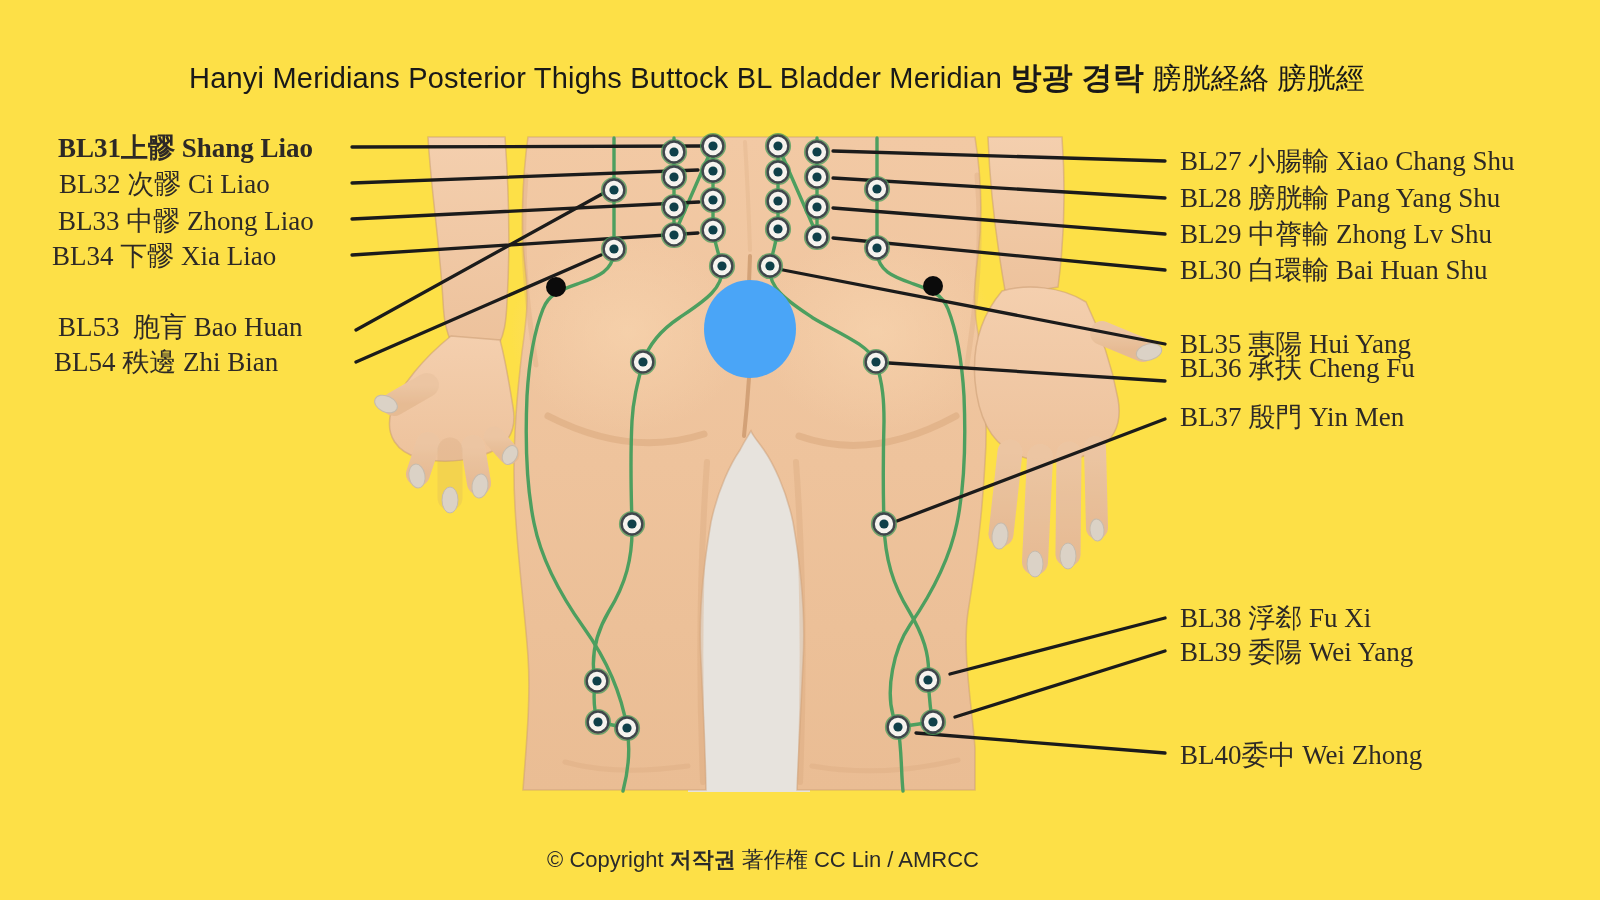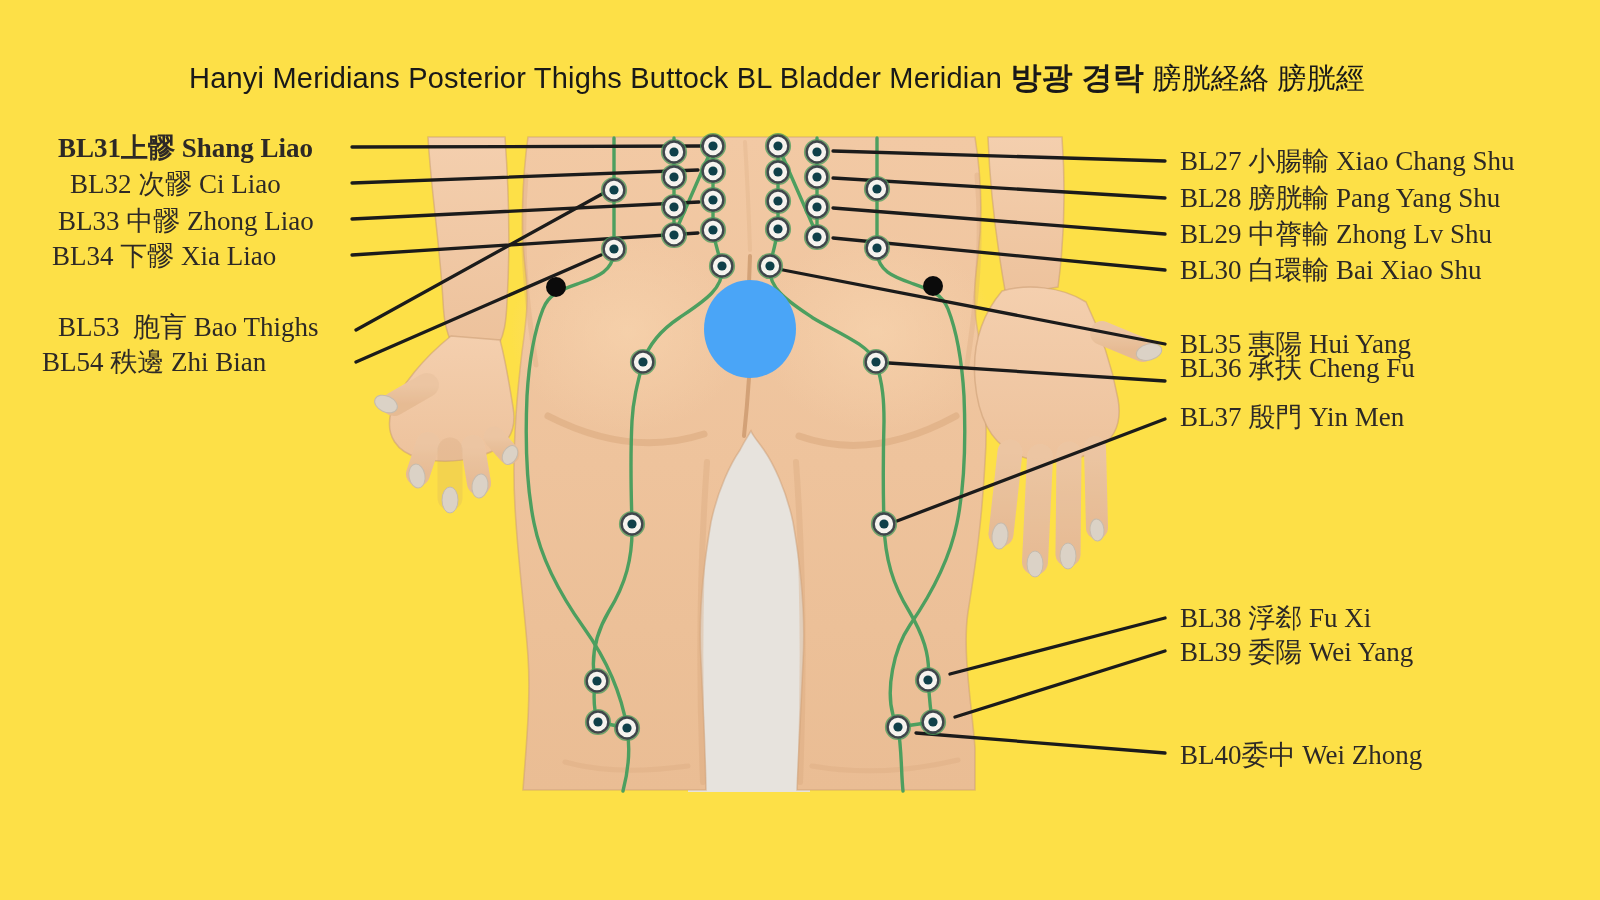--- a/index.html
+++ b/index.html
@@ -270,31 +270,32 @@
         <circle cx="898" cy="727" r="10.4" fill="#f6f3ee" stroke="#3f474b" stroke-width="2.5"></circle>
         <circle cx="898" cy="727" r="4.6" fill="#0f4049"></circle>
       </g>
       <circle cx="556" cy="287" r="10" fill="#0b0b0b"></circle>
       <circle cx="933" cy="286" r="10" fill="#0b0b0b"></circle>
       <ellipse cx="750" cy="329" rx="46" ry="49" fill="#4aa5f7"></ellipse>
     </svg>
   <div class="title"><span>Hanyi Meridians Posterior Thighs Buttock BL Bladder Meridian </span><span class="ko">방광 경락</span><span class="cjk"> 膀胱経絡 膀胱經</span></div>
   <div id="labels-left">
       <div class="acu-label" style="left: 58px; top: 135px; font-weight: bold;">BL31上髎 Shang Liao</div>
-      <div class="acu-label" style="left: 70px; top: 171px;">BL32 次髎 Ci Liao</div>
+      <div class="acu-label" style="left: 59px; top: 171px;">BL32 次髎 Ci Liao</div>
       <div class="acu-label" style="left: 58px; top: 208px;">BL33 中髎 Zhong Liao</div>
       <div class="acu-label" style="left: 52px; top: 243px;">BL34 下髎 Xia Liao</div>
-      <div class="acu-label" style="left: 58px; top: 314px;">BL53  胞肓 Bao Thighs</div>
-      <div class="acu-label" style="left: 42px; top: 349px;">BL54 秩邊 Zhi Bian</div>
+      <div class="acu-label" style="left: 58px; top: 314px;">BL53  胞肓 Bao Huan</div>
+      <div class="acu-label" style="left: 54px; top: 349px;">BL54 秩邊 Zhi Bian</div>
     </div>
   <div id="labels-right">
       <div class="acu-label" style="left: 1180px; top: 148px;">BL27 小腸輸 Xiao Chang Shu</div>
       <div class="acu-label" style="left: 1180px; top: 185px;">BL28 膀胱輸 Pang Yang Shu</div>
       <div class="acu-label" style="left: 1180px; top: 221px;">BL29 中膂輸 Zhong Lv Shu</div>
-      <div class="acu-label" style="left: 1180px; top: 257px;">BL30 白環輸 Bai Xiao Shu</div>
+      <div class="acu-label" style="left: 1180px; top: 257px;">BL30 白環輸 Bai Huan Shu</div>
       <div class="acu-label" style="left: 1180px; top: 331px;">BL35 惠陽 Hui Yang</div>
       <div class="acu-label" style="left: 1180px; top: 355px;">BL36 承扶 Cheng Fu</div>
       <div class="acu-label" style="left: 1180px; top: 404px;">BL37 殷門 Yin Men</div>
       <div class="acu-label" style="left: 1180px; top: 605px;">BL38 浮郄 Fu Xi</div>
       <div class="acu-label" style="left: 1180px; top: 639px; text-align: right;">BL39 委陽 Wei Yang</div>
       <div class="acu-label" style="left: 1180px; top: 742px;">BL40委中 Wei Zhong</div>
     </div>
+  <div class="copyright"><span>© Copyright </span><span class="ko">저작권</span><span> 著作権 CC Lin / AMRCC</span></div>
 </div>
 
 </body></html>

